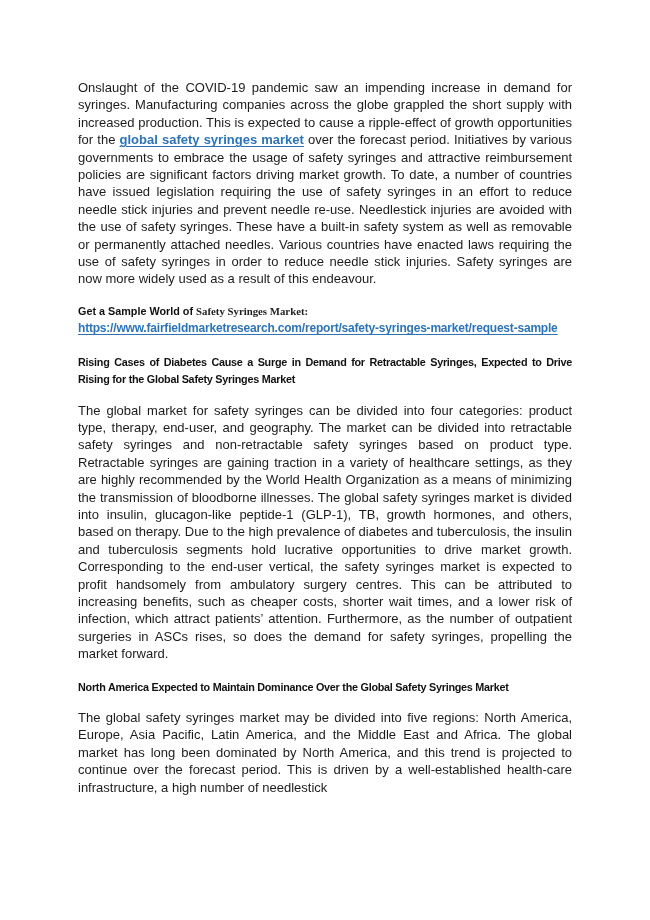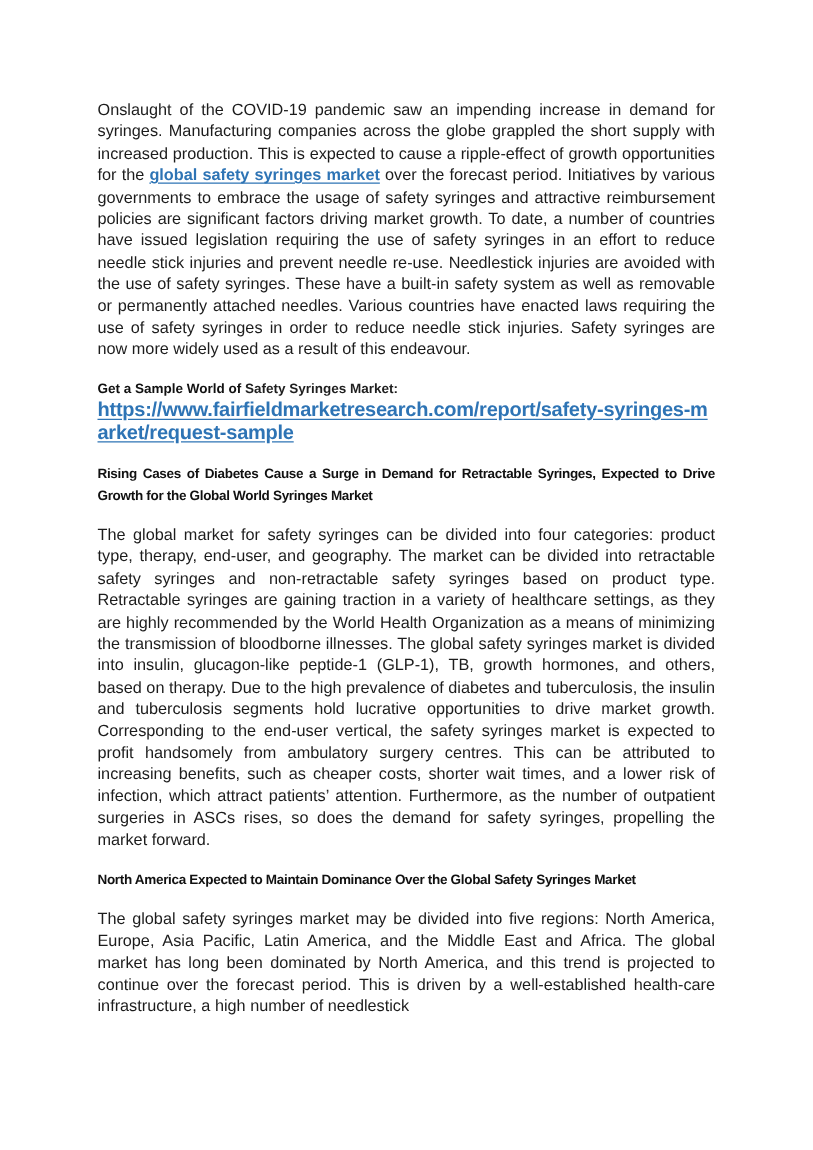--- a/index.html
+++ b/index.html
@@ -48,29 +48,29 @@
   .inline-link {
     color: #2e74b5;
     font-weight: 700;
     text-decoration: underline;
     text-underline-offset: 2px;
     cursor: pointer;
   }
   .sample-block { margin-top: 15px; font-size: 10.8px; line-height: 17.4px; }
   .sample-label { font-weight: 700; color: #111111; }
   .sample-report {
-    font-family: Liberation Sans, sans-serif;
+    font-family: Liberation Serif, serif;
     font-weight: 700;
     color: #1f1f1f;
   }
   .sample-url {
     display: block;
     color: #2e74b5;
     font-weight: 700;
-    font-size: 16px;
+    font-size: 12px;
     letter-spacing: -0.2px;
     text-decoration: underline;
     text-underline-offset: 2px;
     word-break: break-all;
     cursor: pointer;
   }
   .section-heading {
     margin-top: 16px;
     font-weight: 700;
     font-size: 10.8px;
@@ -87,19 +87,19 @@
 
 
 
   <p class="para"><span>Onslaught of the COVID-19 pandemic saw an impending increase in demand for syringes. Manufacturing companies across the globe grappled the short supply with increased production. This is expected to cause a ripple-effect of growth opportunities for the </span><a href="#" class="inline-link">global safety syringes market</a><span> over the forecast period. Initiatives by various governments to embrace the usage of safety syringes and attractive reimbursement policies are significant factors driving market growth. To date, a number of countries have issued legislation requiring the use of safety syringes in an effort to reduce needle stick injuries and prevent needle re-use. Needlestick injuries are avoided with the use of safety syringes. These have a built-in safety system as well as removable or permanently attached needles. Various countries have enacted laws requiring the use of safety syringes in order to reduce needle stick injuries. Safety syringes are now more widely used as a result of this endeavour.</span></p>
 
   <div class="sample-block">
     <span class="sample-label">Get a Sample World of </span><span class="sample-report">Safety Syringes Market:</span>
     <a class="sample-url" href="#">https://www.fairfieldmarketresearch.com/report/safety-syringes-market/request-sample</a>
   </div>
 
-  <h2 class="section-heading">Rising Cases of Diabetes Cause a Surge in Demand for Retractable Syringes, Expected to Drive Growth for the Global World Syringes Market</h2>
+  <h2 class="section-heading">Rising Cases of Diabetes Cause a Surge in Demand for Retractable Syringes, Expected to Drive Rising for the Global Safety Syringes Market</h2>
   <p class="para">The global market for safety syringes can be divided into four categories: product type, therapy, end-user, and geography. The market can be divided into retractable safety syringes and non-retractable safety syringes based on product type. Retractable syringes are gaining traction in a variety of healthcare settings, as they are highly recommended by the World Health Organization as a means of minimizing the transmission of bloodborne illnesses. The global safety syringes market is divided into insulin, glucagon-like peptide-1 (GLP-1), TB, growth hormones, and others, based on therapy. Due to the high prevalence of diabetes and tuberculosis, the insulin and tuberculosis segments hold lucrative opportunities to drive market growth. Corresponding to the end-user vertical, the safety syringes market is expected to profit handsomely from ambulatory surgery centres. This can be attributed to increasing benefits, such as cheaper costs, shorter wait times, and a lower risk of infection, which attract patients’ attention. Furthermore, as the number of outpatient surgeries in ASCs rises, so does the demand for safety syringes, propelling the market forward.</p>
 
   <h2 class="section-heading">North America Expected to Maintain Dominance Over the Global Safety Syringes Market</h2>
   <p class="para">The global safety syringes market may be divided into five regions: North America, Europe, Asia Pacific, Latin America, and the Middle East and Africa. The global market has long been dominated by North America, and this trend is projected to continue over the forecast period. This is driven by a well-established health-care infrastructure, a high number of needlestick</p>
 
 </div>
 
 </body></html>

